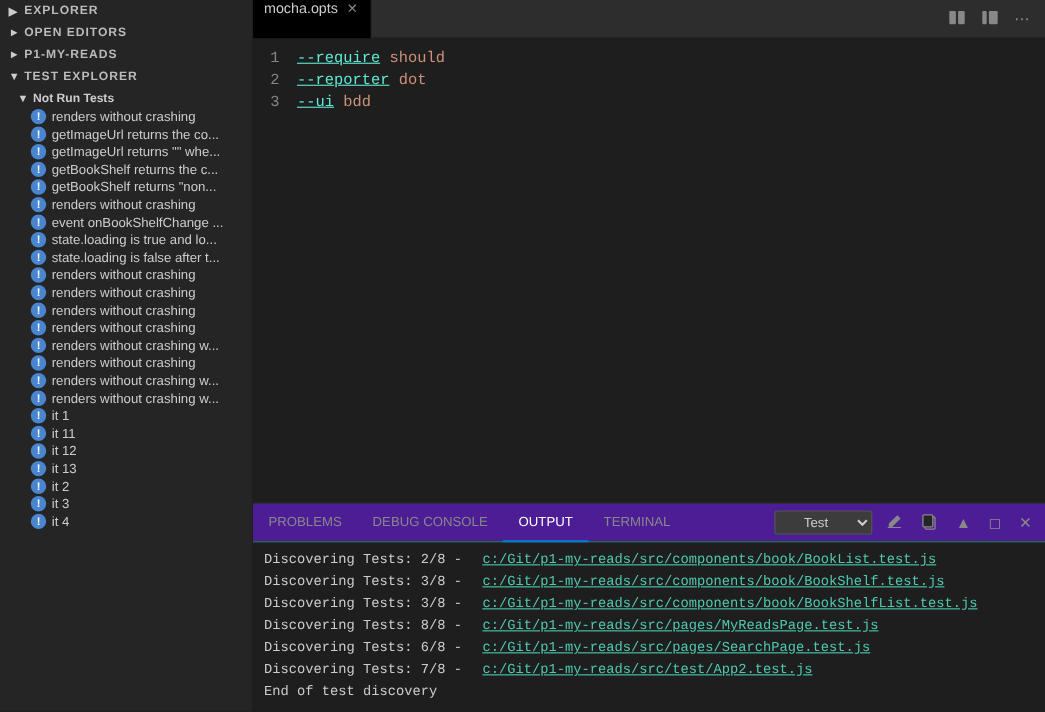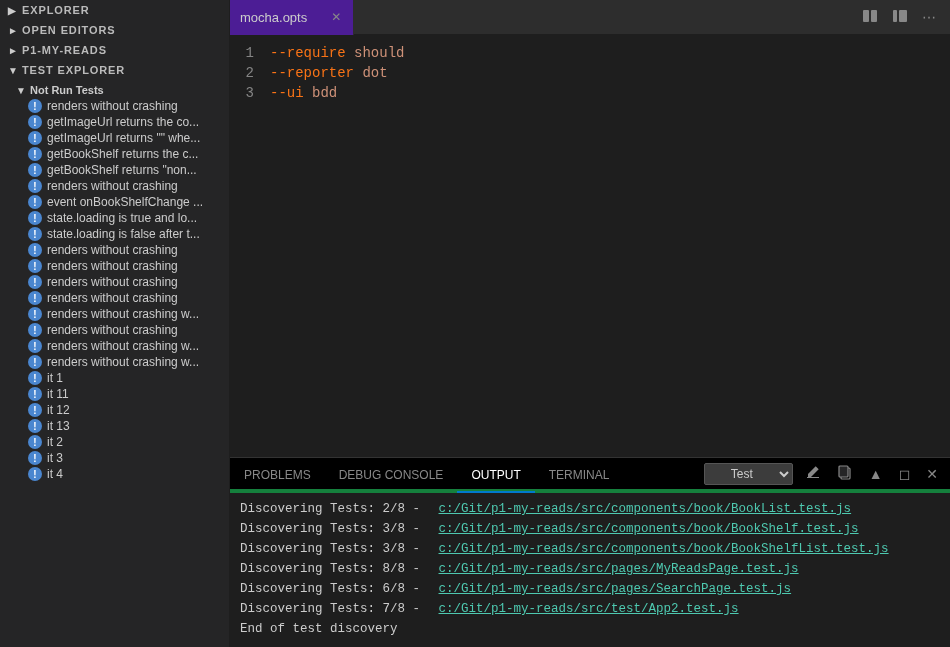--- a/index.html
+++ b/index.html
@@ -110,26 +110,25 @@
       background: #2d2d2d;
       display: flex;
       align-items: center;
       height: 35px;
       border-bottom: 1px solid #1e1e1e;
       flex-shrink: 0;
     }
 
     .tab {
       display: flex;
-      align-items: center;
       padding: 0 10px;
       height: 35px;
-      background: #4c1d95;
+      background: #000000;
       border-right: 1px solid #2d2d2d;
-      gap: 22px;
+      gap: 6px;
       cursor: pointer;
       font-size: 13px;
       color: #cccccc;
     }
 
     .tab-close {
       font-size: 12px;
       color: #888;
       cursor: pointer;
       padding: 1px 2px;
@@ -173,38 +172,39 @@
       text-align: right;
       padding-right: 16px;
       user-select: none;
       flex-shrink: 0;
     }
 
     .line-content {
       color: #d4d4d4;
     }
 
-    .code-flag { color: #f97316; }
+    .code-flag { color: #5eead4; text-decoration: underline; }
     .code-value { color: #ce9178; }
 
     
     .panel {
       height: 190px;
       background: #1e1e1e;
       border-top: 1px solid #333;
       display: flex;
       flex-direction: column;
       flex-shrink: 0;
     }
 
     .panel-tabs {
       display: flex;
-      background: #000000;
+      align-items: center;
+      background: #4c1d95;
       height: 35px;
-      border-bottom: 4px solid #15803d;
+      border-bottom: 1px solid #15803d;
       flex-shrink: 0;
     }
 
     .panel-tab {
       padding: 0 14px;
       height: 35px;
       display: flex;
       align-items: center;
       font-size: 12px;
       color: #888;

